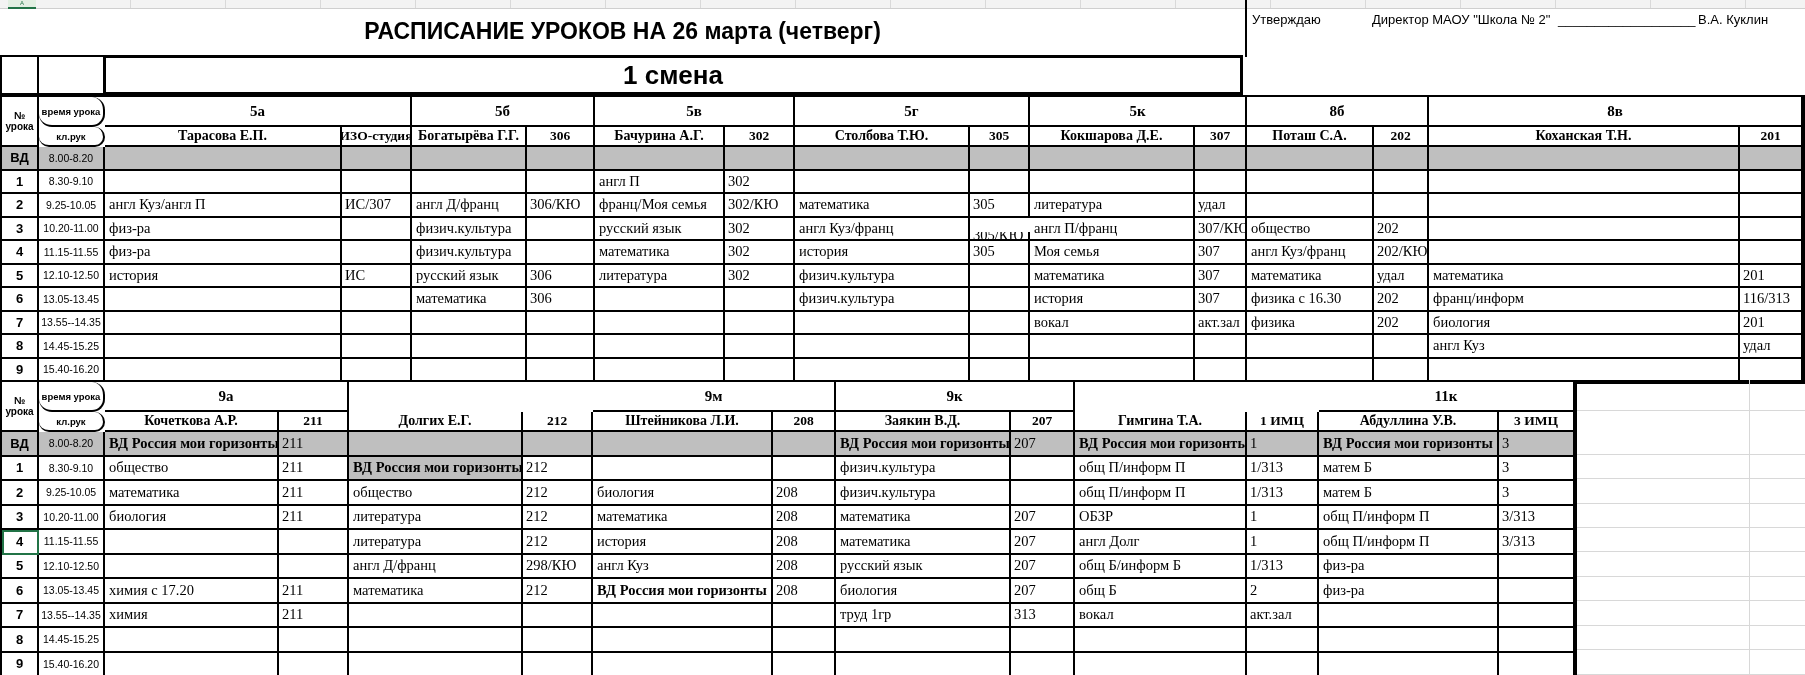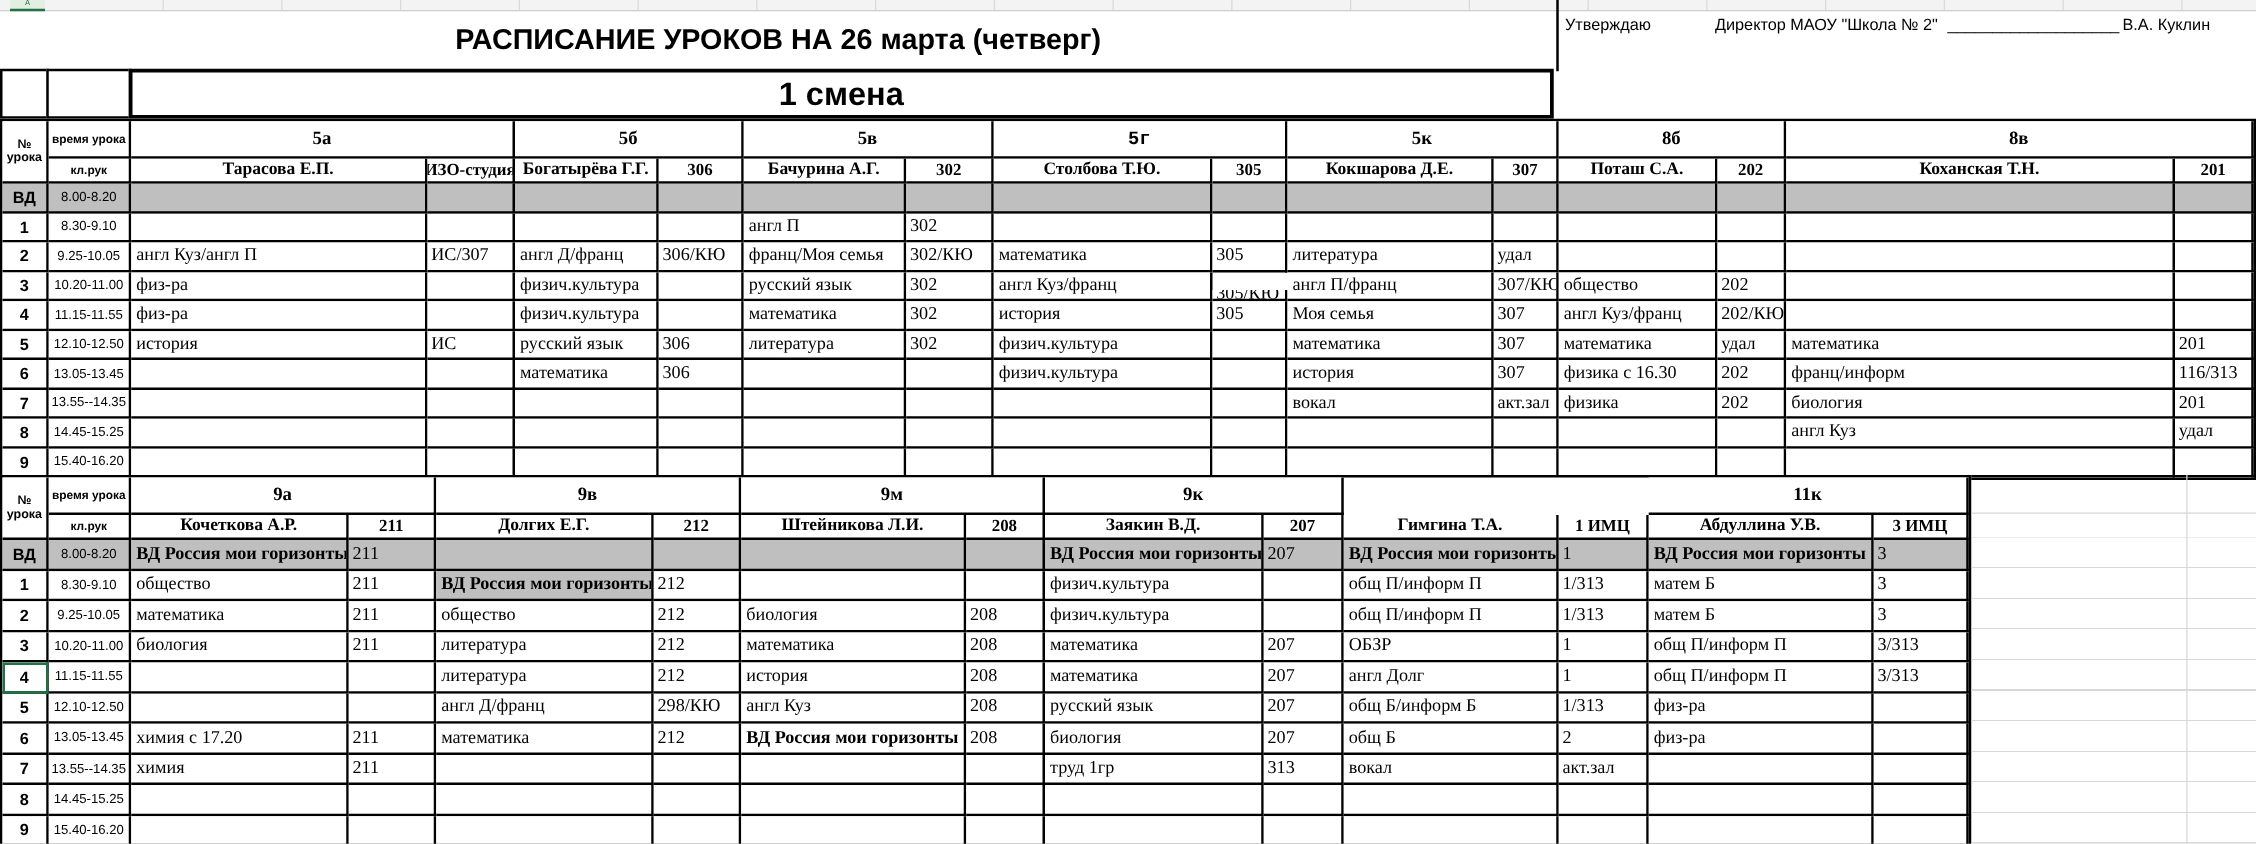--- a/index.html
+++ b/index.html
@@ -26,21 +26,21 @@
   
   .tbl{position:absolute;left:0;display:grid;border:2px solid #000;background:#fff;}
   .cell{border-right:2px solid #000;border-bottom:2px solid #000;box-sizing:border-box;display:flex;align-items:center;
         overflow:hidden;position:relative;background:#fff;white-space:nowrap;}
   .hdr{justify-content:center;font-weight:bold;font-family:"Liberation Serif",serif;}
   .classname{font-size:15px;}
   .teacher{font-size:14px;}
   .roomhdr{font-size:13.5px;}
   .sans{font-family:"Liberation Sans",sans-serif;}
   .corner{font-size:10px;font-weight:bold;text-align:center;white-space:normal;line-height:1.1;justify-content:center;}
-  .timehdr{font-size:9.5px;font-weight:bold;justify-content:center;}
+  .timehdr{font-size:9.5px;font-weight:bold;justify-content:center;border-radius:13px;}
   .num{font-size:13px;font-weight:bold;justify-content:center;}
   .time{font-size:10.5px;justify-content:center;}
   .subj{font-family:"Liberation Serif",serif;font-size:14.5px;padding-left:4px;}
   .room{font-family:"Liberation Serif",serif;font-size:14.5px;padding-left:3px;}
   .gray{background:#bfbfbf;}
   .bold{font-weight:bold;}
   .active{outline:2px solid #217346;outline-offset:-2px;overflow:visible;z-index:5;}
   
   .blankrows{position:absolute;left:1577px;top:430px;width:228px;height:245px;
      background-image:repeating-linear-gradient(to bottom,transparent 0px,transparent 23.5px,#d8d8d8 23.5px,#d8d8d8 24.5px);}
@@ -90,21 +90,21 @@
       <div class="cell timehdr sans" style="grid-area: 2 / 2;">кл.рук</div>
       <div class="cell hdr classname" style="grid-area: 1 / 3 / auto / span 2;">5а</div>
       <div class="cell hdr teacher" style="grid-area: 2 / 3;">Тарасова Е.П.</div>
       <div class="cell hdr roomhdr" style="grid-area: 2 / 4;">ИЗО-студия</div>
       <div class="cell hdr classname" style="grid-area: 1 / 5 / auto / span 2;">5б</div>
       <div class="cell hdr teacher" style="grid-area: 2 / 5;">Богатырёва Г.Г.</div>
       <div class="cell hdr roomhdr" style="grid-area: 2 / 6;">306</div>
       <div class="cell hdr classname" style="grid-area: 1 / 7 / auto / span 2;">5в</div>
       <div class="cell hdr teacher" style="grid-area: 2 / 7;">Бачурина А.Г.</div>
       <div class="cell hdr roomhdr" style="grid-area: 2 / 8;">302</div>
-      <div class="cell hdr classname" style="grid-area: 1 / 9 / auto / span 2; font-family: Liberation Mono, monospace;">5г</div>
+      <div class="cell hdr classname" style="grid-area: 1 / 9 / auto / span 2;">5г</div>
       <div class="cell hdr teacher" style="grid-area: 2 / 9;">Столбова Т.Ю.</div>
       <div class="cell hdr roomhdr" style="grid-area: 2 / 10;">305</div>
       <div class="cell hdr classname" style="grid-area: 1 / 11 / auto / span 2;">5к</div>
       <div class="cell hdr teacher" style="grid-area: 2 / 11;">Кокшарова Д.Е.</div>
       <div class="cell hdr roomhdr" style="grid-area: 2 / 12;">307</div>
       <div class="cell hdr classname" style="grid-area: 1 / 13 / auto / span 2;">8б</div>
       <div class="cell hdr teacher" style="grid-area: 2 / 13;">Поташ С.А.</div>
       <div class="cell hdr roomhdr" style="grid-area: 2 / 14;">202</div>
       <div class="cell hdr classname" style="grid-area: 1 / 15 / auto / span 2;">8в</div>
       <div class="cell hdr teacher" style="grid-area: 2 / 15;">Коханская Т.Н.</div>
@@ -270,21 +270,20 @@
       <div class="cell subj" style="grid-area: 12 / 15;"></div>
       <div class="cell room" style="grid-area: 12 / 16;"></div>
     </div>
     <div class="tbl" style="top: 380px; grid-template-columns: 37px 66px 174px 70px 174px 70px 180px 63px 175px 64px 172px 72px 180px 76px; grid-template-rows: 30px 20px repeat(10, 24.5px);">
       <div class="cell corner sans" style="grid-area: 1 / 1 / span 2;">№ урока</div>
       <div class="cell timehdr sans" style="grid-area: 1 / 2;">время урока</div>
       <div class="cell timehdr sans" style="grid-area: 2 / 2;">кл.рук</div>
       <div class="cell hdr classname" style="grid-area: 1 / 3 / auto / span 2;">9а</div>
       <div class="cell hdr teacher" style="grid-area: 2 / 3;">Кочеткова А.Р.</div>
       <div class="cell hdr roomhdr" style="grid-area: 2 / 4;">211</div>
-      <div class="cell hdr classname" style="grid-area: 1 / 5 / auto / span 2;">9в</div>
       <div class="cell hdr teacher" style="grid-area: 2 / 5;">Долгих Е.Г.</div>
       <div class="cell hdr roomhdr" style="grid-area: 2 / 6;">212</div>
       <div class="cell hdr classname" style="grid-area: 1 / 7 / auto / span 2;">9м</div>
       <div class="cell hdr teacher" style="grid-area: 2 / 7;">Штейникова Л.И.</div>
       <div class="cell hdr roomhdr" style="grid-area: 2 / 8;">208</div>
       <div class="cell hdr classname" style="grid-area: 1 / 9 / auto / span 2;">9к</div>
       <div class="cell hdr teacher" style="grid-area: 2 / 9;">Заякин В.Д.</div>
       <div class="cell hdr roomhdr" style="grid-area: 2 / 10;">207</div>
       <div class="cell hdr teacher" style="grid-area: 2 / 11;">Гимгина Т.А.</div>
       <div class="cell hdr roomhdr" style="grid-area: 2 / 12;">1 ИМЦ</div>

